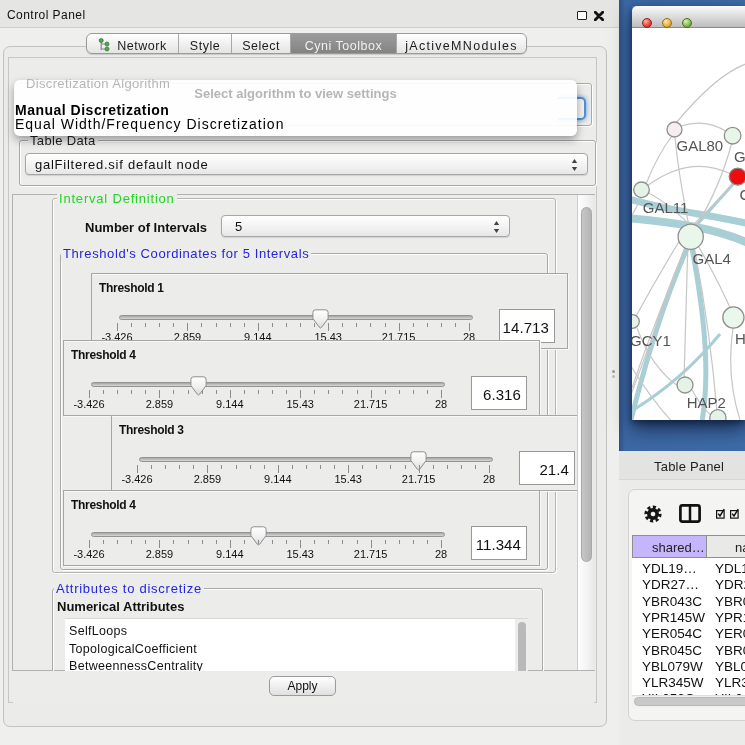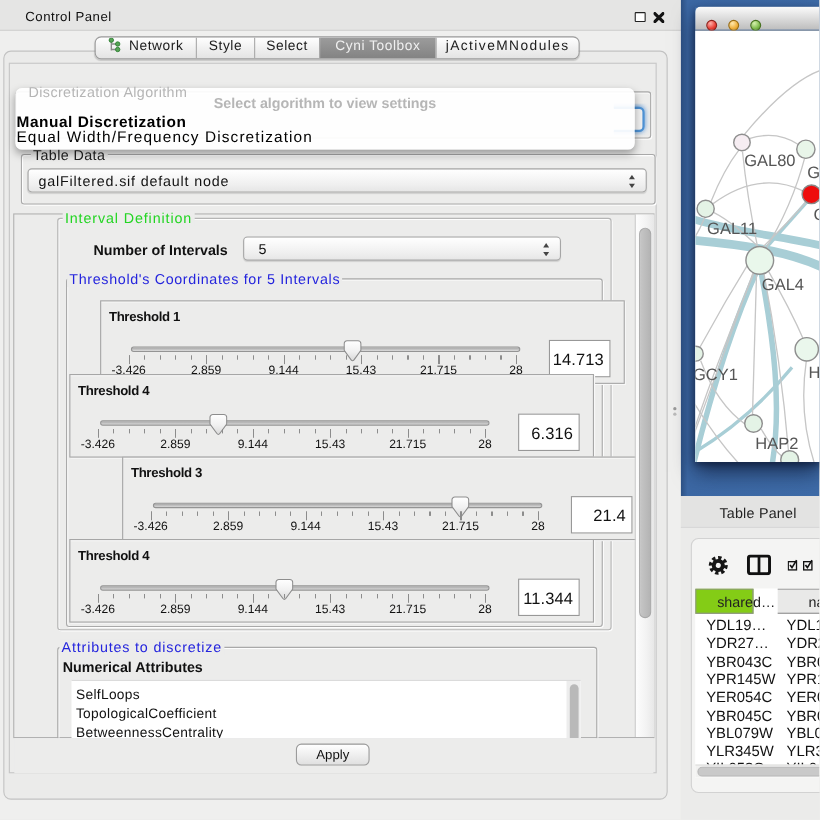--- a/index.html
+++ b/index.html
@@ -1,21 +1,21 @@
 <!DOCTYPE html>
 <html><head>
 <meta charset="utf-8">
 <style>
   * { margin:0; padding:0; box-sizing:border-box; }
   html,body { width:745px; height:745px; overflow:hidden; }
   body { font-family:"Liberation Sans", sans-serif; background:#ededec; position:relative; }
   .abs { position:absolute; }
   .seg { position:absolute; display:flex; border:1px solid #9b9b9b; border-radius:6px; overflow:hidden;
          background:linear-gradient(180deg,#ffffff 0%,#f2f2f2 45%,#e4e4e4 100%); box-shadow:0 1px 1px rgba(0,0,0,0.15);}
-  .seg .s { display:flex; align-items:flex-start; justify-content:center; font-size:12.5px; letter-spacing:0.5px;
+  .seg .s { display:flex; align-items:flex-end; justify-content:center; font-size:12.5px; letter-spacing:0.5px;
             color:#1c1c1c; border-right:1px solid #a8a8a8; white-space:nowrap; }
   .seg .s:last-child { border-right:none; }
   .seg .sel { background:linear-gradient(180deg,#9c9c9c,#838383); color:#f0f0f0; }
   .gbox { position:absolute; border:1px solid #a9a9a9; border-radius:3px; box-shadow: inset 0 1px 0 #fdfdfd, inset 1px 0 0 #fdfdfd, 1px 1px 0 #fdfdfd; }
   .gtitle { position:absolute; font-size:13px; letter-spacing:0.35px; background:#ececec; padding:0 2px; white-space:nowrap; }
   .combo { position:absolute; border:1px solid #a6a6a6; border-radius:4px;
            background:linear-gradient(180deg,#ffffff,#efefef 70%,#e6e6e6); box-shadow:0 1px 1px rgba(0,0,0,0.12);
            font-size:13px; color:#111; display:flex; align-items:center; }
   .arrows { position:absolute; width:9px; }
   .thr { position:absolute; left:63px; width:477px; height:76px; border:1px solid #a6a6a6; background:#ececeb; box-shadow: inset 0 1px 0 #f8f8f8, 1px 1px 0 #f8f8f8; }
@@ -34,21 +34,21 @@
   .trow { position:absolute; left:0; width:113px; height:18.3px; font-size:13.5px; color:#111; }
   .trow span { position:absolute; left:10px; top:3px; }
   .trow span.c2 { left:83px; }
 </style>
 </head>
 <body>
 
 <div class="abs" style="left:0;top:0;width:619px;height:745px;background:#efefee;">
   
   <div class="abs" style="left:0;top:0;width:619px;height:28px;background:#e5e5e4;border-bottom:1px solid #cfcfcf;"></div>
-  <div class="abs" style="left:7px;top:8px;font-size:12px;letter-spacing:0.45px;color:#111;margin-left:16px;">Control Panel</div>
+  <div class="abs" style="left:7px;top:8px;font-size:12px;letter-spacing:0.45px;color:#111;">Control Panel</div>
   <div class="abs" style="left:577px;top:10.5px;width:10px;height:9.5px;border:1.6px solid #222;background:#fff;border-radius:1px;"></div>
   <svg class="abs" style="left:594px;top:10.5px;" width="10" height="10" viewBox="0 0 10 10">
     <path d="M1.3 1.3 L8.7 8.7 M8.7 1.3 L1.3 8.7" stroke="#131313" stroke-width="2.9" fill="none" stroke-linecap="round"></path>
   </svg>
 
   
   <div class="abs" style="left:3px;top:46px;width:604px;height:681px;border:1px solid #c2c2c2;border-radius:7px;background:#ebebea;"></div>
   
   <div class="abs" style="left:8px;top:57px;width:589px;height:646px;border:1px solid #c6c6c6;background:#ececeb;"></div>
 
@@ -304,21 +304,21 @@
   <path d="M11 1.4 V17.6" stroke="#111" stroke-width="2.5"></path>
 </svg>
 <svg class="abs" style="left:716px;top:508px;" width="26" height="11" viewBox="0 0 26 11">
   <rect x="0.6" y="2.6" width="7.5" height="7.5" fill="none" stroke="#111" stroke-width="1.2"></rect>
   <path d="M2.2 5.6 L4 8 L8.2 1.2" stroke="#111" stroke-width="1.5" fill="none"></path>
   <rect x="14.6" y="2.6" width="7.5" height="7.5" fill="none" stroke="#111" stroke-width="1.2"></rect>
   <path d="M16.2 5.6 L18 8 L22.2 1.2" stroke="#111" stroke-width="1.5" fill="none"></path>
 </svg>
 
 <div class="abs" style="left:632px;top:535px;width:113px;height:172px;background:#ffffff;overflow:hidden;">
-  <div style="position:absolute;left:0;top:0;width:53px;height:23px;background:#84cc16;border:1px solid #8f8f8f;
+  <div style="position:absolute;left:0;top:0;width:75px;height:23px;background:#c4b5fd;border:1px solid #8f8f8f;
        font-size:13px;color:#222;">
       <span style="position:absolute;left:19px;top:4px;">shared…</span>
     </div>
   <div style="position:absolute;left:75px;top:0;width:80px;height:23px;background:#e9e9e8;border:1px solid #8f8f8f;border-left:none;
        font-size:13px;color:#222;">
       <span style="position:absolute;left:28px;top:4px;">na</span>
     </div>
   <div class="trow" style="top:23.0px;">
       <span>YDL19…</span>
       <span class="c2">YDL1</span>

